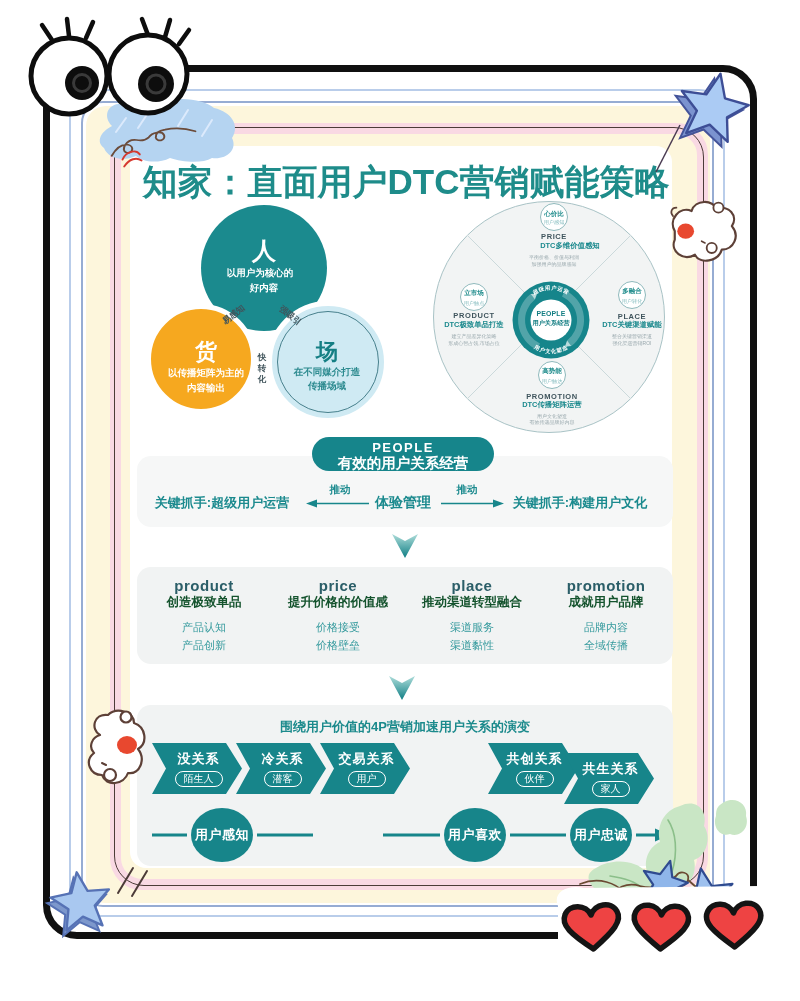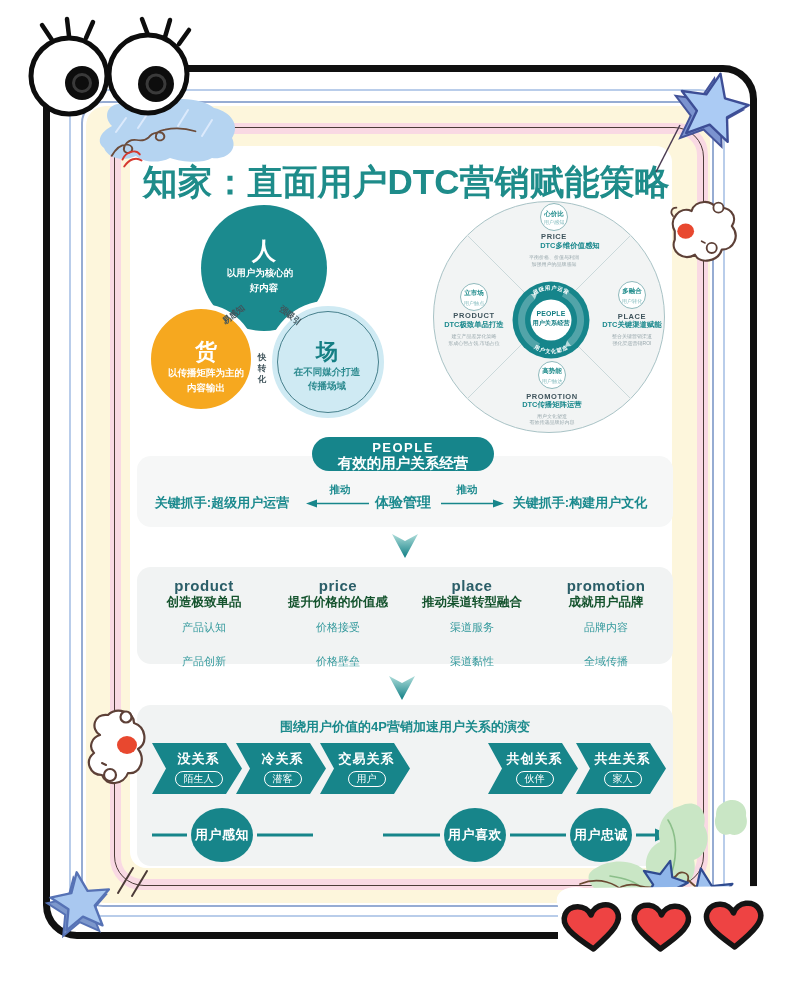--- a/index.html
+++ b/index.html
@@ -48,21 +48,21 @@
   .exp-label{font-size:13px;font-weight:bold;color:#1b8a8e;}
   .push{font-size:10.5px;font-weight:bold;color:#1b8a8e;}
   .exp-center{font-size:14px;font-weight:bold;color:#1b8a8e;}
 
   .panel2{left:137px;top:567px;width:536px;height:97px;display:flex;padding-top:10px;box-sizing:border-box;}
   .p-col{flex:1;text-align:center;}
   .p-en{font-size:15px;font-weight:bold;color:#2b5e68;letter-spacing:.5px;}
   .p-zh{font-size:12.5px;font-weight:bold;color:#14532d;margin-top:0px;}
   .p-item{font-size:11px;color:#359a9d;font-weight:normal;}
   .p-item1{margin-top:9px;}
-  .p-item2{margin-top:19px;}
+  .p-item2{margin-top:3px;}
 
   .panel3{left:137px;top:705px;width:536px;height:161px;}
   .evo-title{left:405px;top:727px;font-size:13px;font-weight:bold;color:#1b8a8c;}
   .chev{position:absolute;top:743px;width:90px;height:51px;background:#17858a;color:#fff;text-align:center;box-sizing:border-box;
         clip-path:polygon(0 0, calc(100% - 16px) 0, 100% 50%, calc(100% - 16px) 100%, 0 100%, 14px 50%);}
   .chev-label{font-size:13px;font-weight:bold;letter-spacing:1px;margin-top:7px;padding-left:3px;}
   .chev-pill{display:inline-block;border:1.5px solid #fff;border-radius:9px;padding:0px 8px;font-size:10px;line-height:14px;margin-top:2px;margin-left:3px;}
   .flow-circle{position:absolute;top:808px;width:62px;height:54px;border-radius:50%;background:#17858a;color:#fff;
                font-size:13px;font-weight:bold;display:flex;align-items:center;justify-content:center;letter-spacing:.5px;}
 </style>
@@ -246,21 +246,21 @@
     <span class="chev-pill">潜客</span>
   </div>
   <div class="chev" style="left:320px;">
     <div class="chev-label">交易关系</div>
     <span class="chev-pill">用户</span>
   </div>
   <div class="chev" style="left:488px;">
     <div class="chev-label">共创关系</div>
     <span class="chev-pill">伙伴</span>
   </div>
-  <div class="chev" style="left:576px;">
+  <div class="chev" style="left:564px;margin-top:10px;">
     <div class="chev-label">共生关系</div>
     <span class="chev-pill">家人</span>
   </div>
 
   <svg class="abs" style="left:137px;top:805px;" width="534" height="60" viewBox="0 0 534 60">
     <g stroke="#17858a" stroke-width="3">
       <line x1="15" y1="30" x2="50" y2="30"></line>
       <line x1="120" y1="30" x2="176" y2="30"></line>
       <line x1="246" y1="30" x2="303" y2="30"></line>
       <line x1="373" y1="30" x2="429" y2="30"></line>

